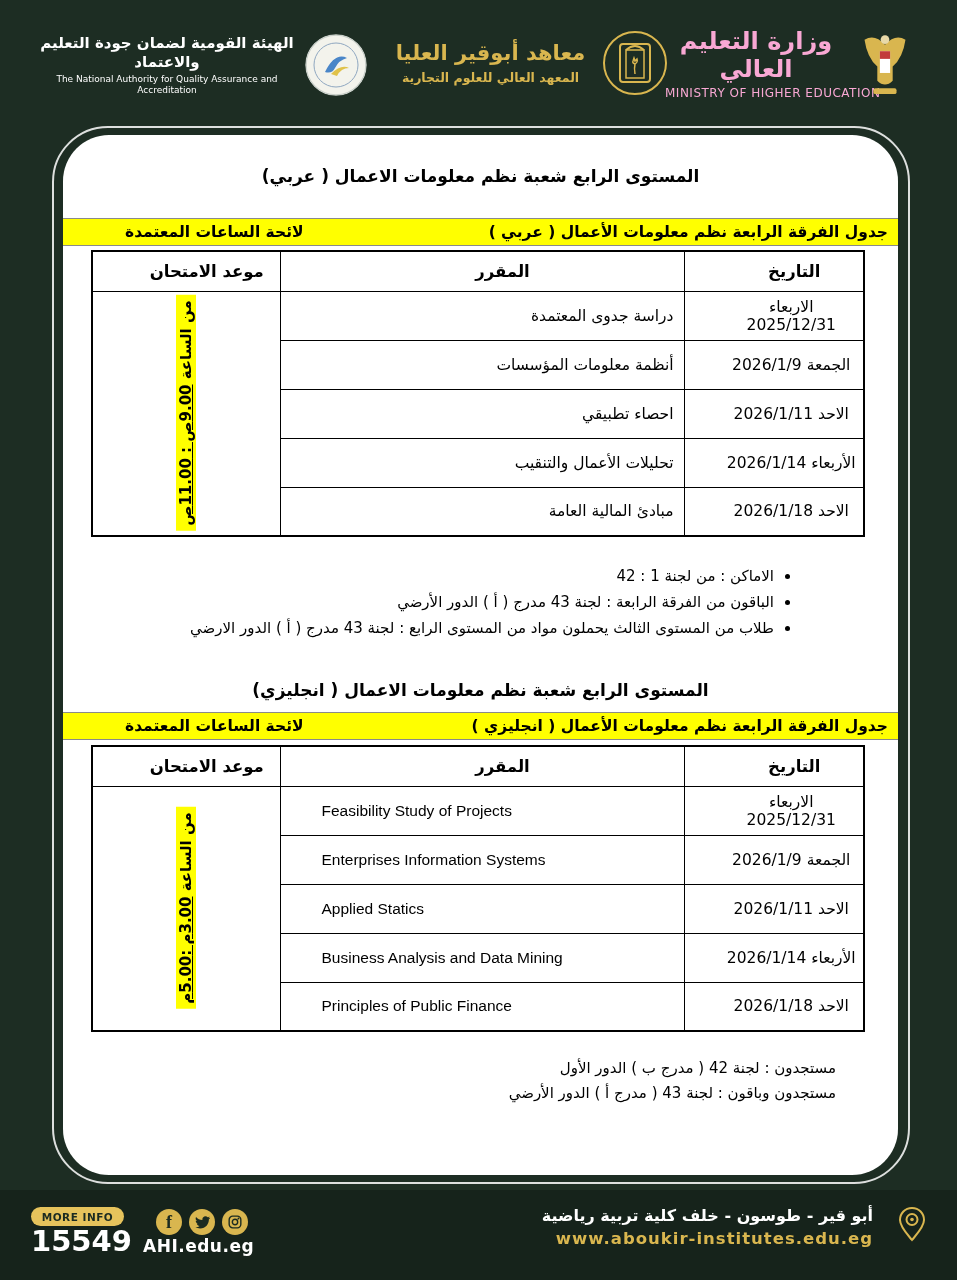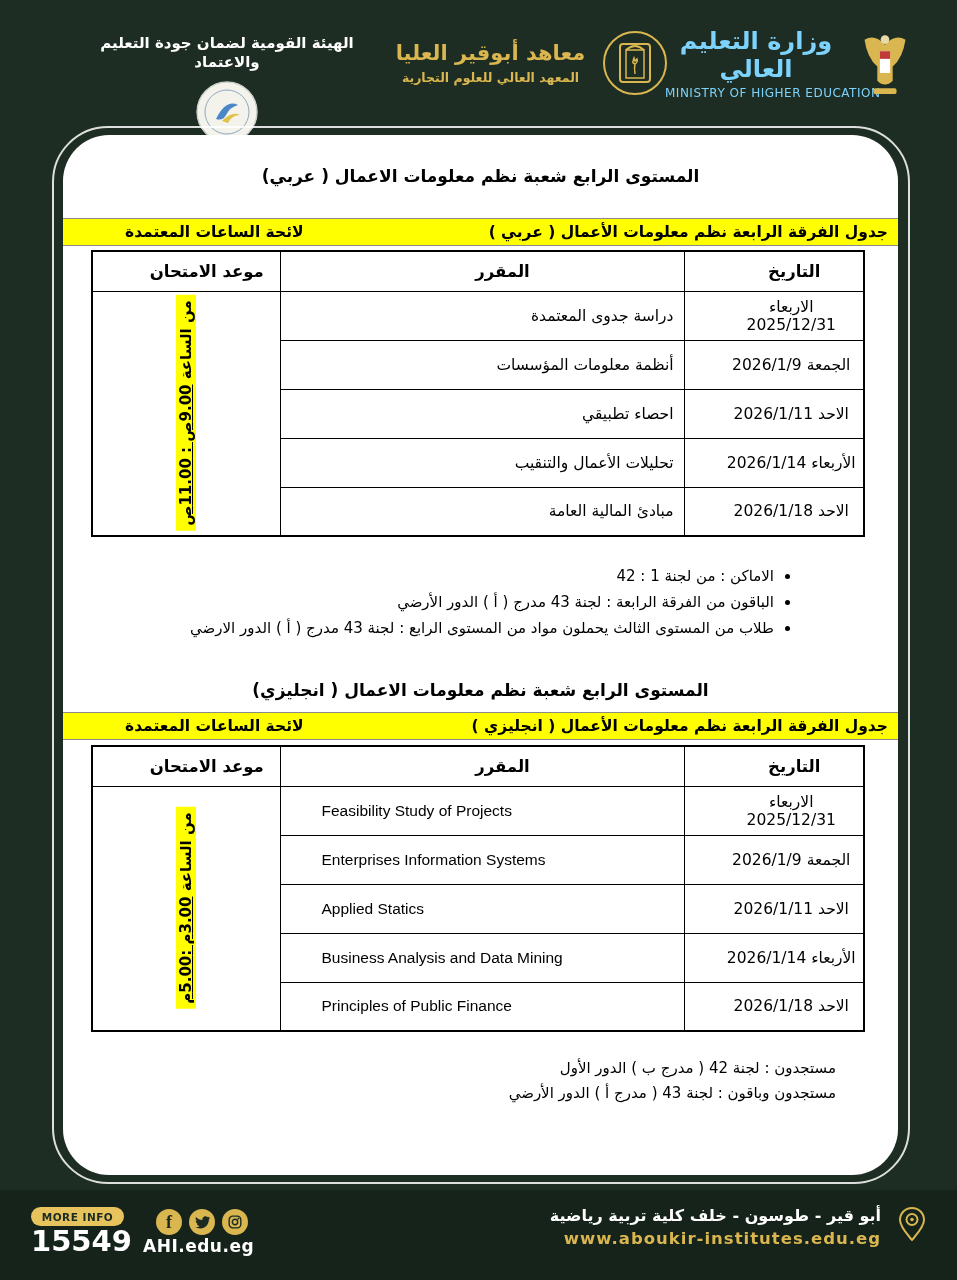--- a/index.html
+++ b/index.html
@@ -8,30 +8,30 @@
   *{margin:0;padding:0;box-sizing:border-box;}
   html,body{background:#111;}
   #stage{
     position:relative; width:957px; height:1280px; overflow:hidden;
     background:var(--bg);
     font-family:"DejaVu Sans","Liberation Sans",sans-serif;
   }
   
   .hdr{position:absolute;top:0;left:0;width:957px;height:135px;display:flex;align-items:center;}
   .hdr-block{position:absolute;display:flex;align-items:center;gap:9px;}
-  .naqa{left:62px;top:34px;width:330px;flex-direction:column;}
+  .naqa{left:38px;top:34px;width:330px;}
   .naqa .txt{width:258px;text-align:center;color:#fff;}
   .naqa .ar{font-size:15px;font-weight:bold;line-height:1.25;}
   .naqa .en{font-size:9px;line-height:1.2;margin-top:2px;}
   .inst{left:388px;top:30px;}
   .inst .txt{text-align:center;color:var(--gold);width:205px;}
   .inst .ar1{font-size:21px;font-weight:bold;line-height:1.2;}
   .inst .ar2{font-size:12.5px;font-weight:bold;margin-top:3px;}
   .ministry{left:665px;top:28px;}
-  .ministry .txt{text-align:center;color:#7dd3fc;width:182px;}
+  .ministry .txt{text-align:center;color:#f9a8d4;width:182px;}
   .ministry .ar1{font-size:24px;font-weight:bold;line-height:1.15;}
   .ministry .en{font-size:12px;letter-spacing:.5px;margin-top:3px;white-space:nowrap;}
   .logo-circle{border-radius:50%;flex:0 0 auto;}
   
   .card-outline{position:absolute;left:52px;top:126px;width:858px;height:1058px;
     border:2px solid rgba(255,255,255,.85);border-radius:56px;pointer-events:none;}
   .card{position:absolute;left:63px;top:135px;width:835px;height:1040px;background:var(--card);
     border-radius:46px;direction:rtl;color:var(--ink);overflow:hidden;}
   .sec-title{position:absolute;width:100%;text-align:center;font-size:17px;font-weight:bold;}
   .banner{position:absolute;left:0;width:100%;height:28px;background:var(--yellow);
@@ -60,35 +60,36 @@
   
   .footer{position:absolute;left:0;top:1190px;width:957px;height:90px;background:var(--footer-bg);}
   .pill{position:absolute;left:31px;top:17px;width:93px;height:19px;background:#e6c35c;border-radius:10px;
     color:#1b2b21;font-size:10.5px;font-weight:bold;display:flex;align-items:center;justify-content:center;letter-spacing:.5px;}
   .hotline{position:absolute;left:31px;top:34px;width:93px;text-align:right;color:#fff;font-size:29px;font-weight:bold;}
   .socials{position:absolute;left:156px;top:19px;display:flex;gap:7px;}
   .soc{width:26px;height:26px;border-radius:50%;background:var(--gold);color:#1b2b21;
     display:flex;align-items:center;justify-content:center;font-weight:bold;}
   .soc .fb{font-family:"Liberation Serif",serif;font-size:18px;font-weight:bold;}
   .site-short{position:absolute;left:143px;top:46px;color:#fff;font-size:17px;font-weight:bold;letter-spacing:.5px;}
-  .addr-wrap{position:absolute;right:30px;top:16px;display:flex;align-items:flex-start;gap:16px;direction:rtl;}
+  .addr-wrap{position:absolute;right:30px;top:16px;display:flex;align-items:flex-start;gap:24px;direction:rtl;}
   .addr-lines{text-align:right;}
   .addr{color:#fff;font-size:16px;font-weight:bold;}
   .website{color:var(--gold);font-size:16.5px;font-weight:bold;letter-spacing:1px;direction:ltr;margin-top:4px;}
 </style>
 </head>
 <body>
 
 <div id="stage">
 
   <div class="hdr">
 
     <div class="hdr-block naqa">
       <div class="txt">
         <div class="ar">الهيئة القومية لضمان جودة التعليم والاعتماد</div>
+        <div class="en">The National Authority for Quality Assurance and Accreditation</div>
       </div>
       <svg class="logo-circle" width="62" height="62" viewBox="0 0 62 62">
         <circle cx="31" cy="31" r="30" fill="#f3f3ec" stroke="#c9cfc9" stroke-width="1.5"></circle>
         <circle cx="31" cy="31" r="22" fill="none" stroke="#8fa7c0" stroke-width="1"></circle>
         <path d="M20 38 Q30 18 42 24 Q34 26 30 34 Q27 40 20 38Z" fill="#4a86c8"></path>
         <path d="M26 40 Q36 30 44 34 Q36 34 32 42Z" fill="#e0c24a"></path>
       </svg>
     </div>
 
     <div class="hdr-block inst">

